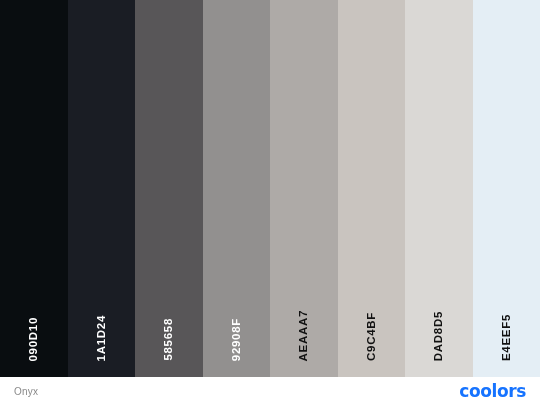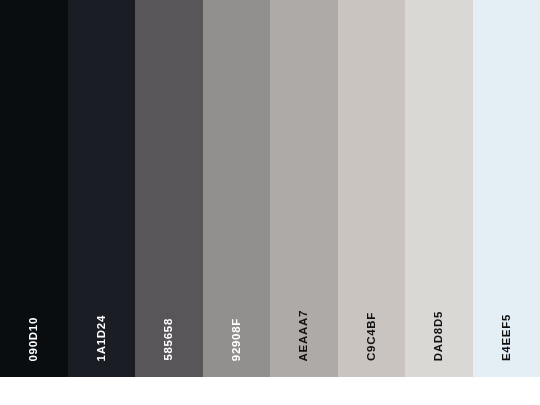--- a/index.html
+++ b/index.html
@@ -109,14 +109,18 @@
         <span class="swatch-label dark-text">C9C4BF</span>
       </div>
       <div class="swatch" style="background: rgb(218, 216, 213);">
         <span class="swatch-label dark-text">DAD8D5</span>
       </div>
       <div class="swatch" style="background: rgb(228, 238, 245);">
         <span class="swatch-label dark-text">E4EEF5</span>
       </div>
     </div>
 
+  <div class="footer-bar">
+    <span class="palette-name">Onyx</span>
+    <span class="brand-logo">coolors</span>
+  </div>
 
 </div>
 
 </body></html>

